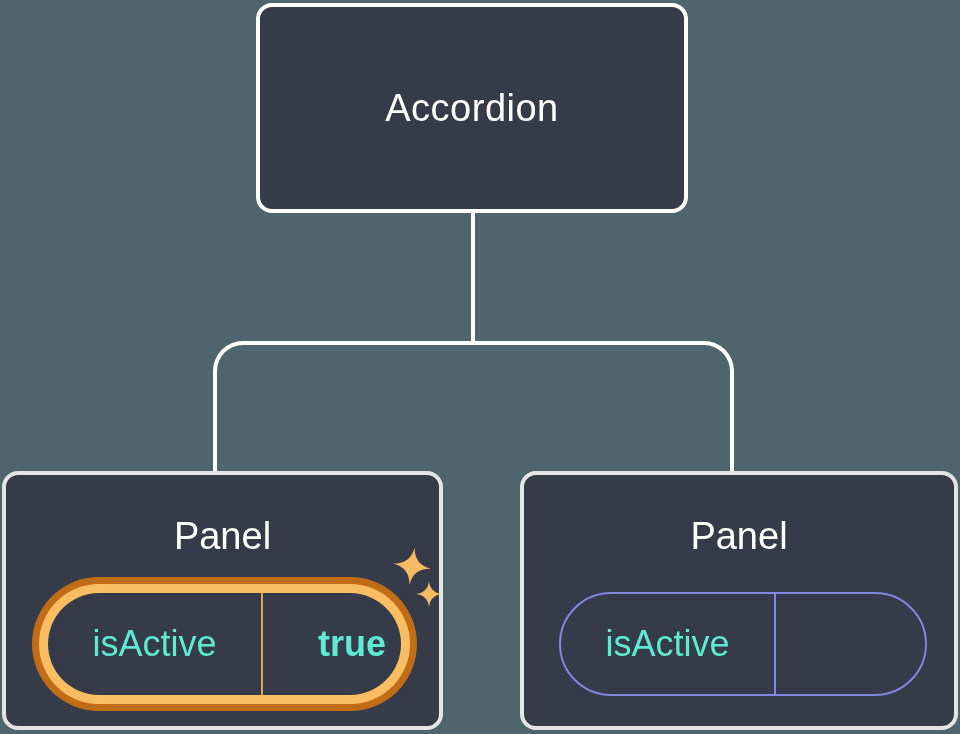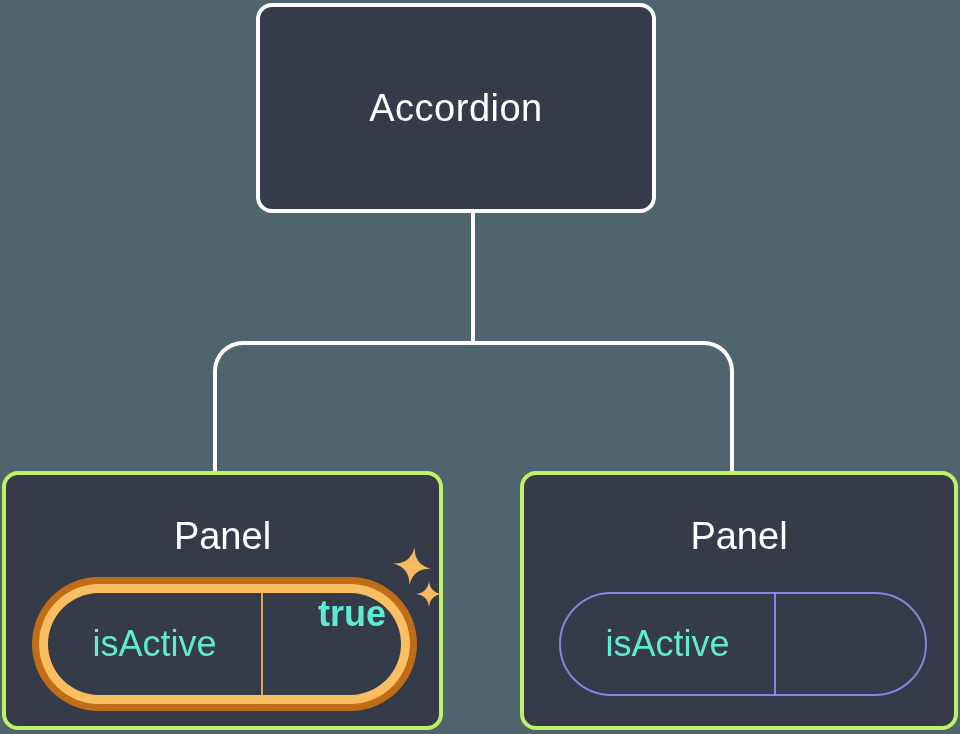--- a/index.html
+++ b/index.html
@@ -12,21 +12,21 @@
   }
   
   .node{
     position:absolute;
     background:#353b48;
     border:4px solid #ffffff;
     border-radius:16px;
     box-sizing:border-box;
   }
   .node-root{
-    left:256px;top:3px;width:400px;height:210px;
+    left:256px;top:3px;width:432px;height:210px;
     display:flex;align-items:center;justify-content:center;
   }
   .node-label{
     color:#ffffff;
     font-size:38px;
     letter-spacing:0.5px;
   }
   
   .connector-stem{
     position:absolute;
@@ -40,21 +40,21 @@
     border-top:4px solid #ffffff;
     border-left:4px solid #ffffff;
     border-right:4px solid #ffffff;
     border-radius:30px 30px 0 0;
   }
   
   .panel{
     position:absolute;
     top:471px;height:259px;
     background:#353b48;
-    border:4px solid #bef264;
+    border:4px solid #e5e5e5;
     border-radius:16px;
     box-sizing:border-box;
   }
   .panel-left{left:2px;width:441px;}
   .panel-right{left:520px;width:438px;}
   .panel-title{
     position:absolute;
     left:0;top:40px;width:100%;
     text-align:center;
     color:#ffffff;
@@ -83,21 +83,21 @@
     border-radius:999px;
     display:flex;
     overflow:hidden;
   }
   .pill-core .cell-key{
     width:213px;
     display:flex;align-items:center;justify-content:center;
   }
   .pill-core .cell-value{
     flex:1;
-    display:flex;align-items:flex-start;justify-content:center;padding-left:40px;
+    display:flex;align-items:center;justify-content:center;padding-left:40px;
   }
   .divider-orange{
     width:2px;
     background:#dda64e;
   }
   
   .pill-plain{
     position:absolute;
     left:35px;top:117px;width:368px;height:104px;
     box-sizing:border-box;

